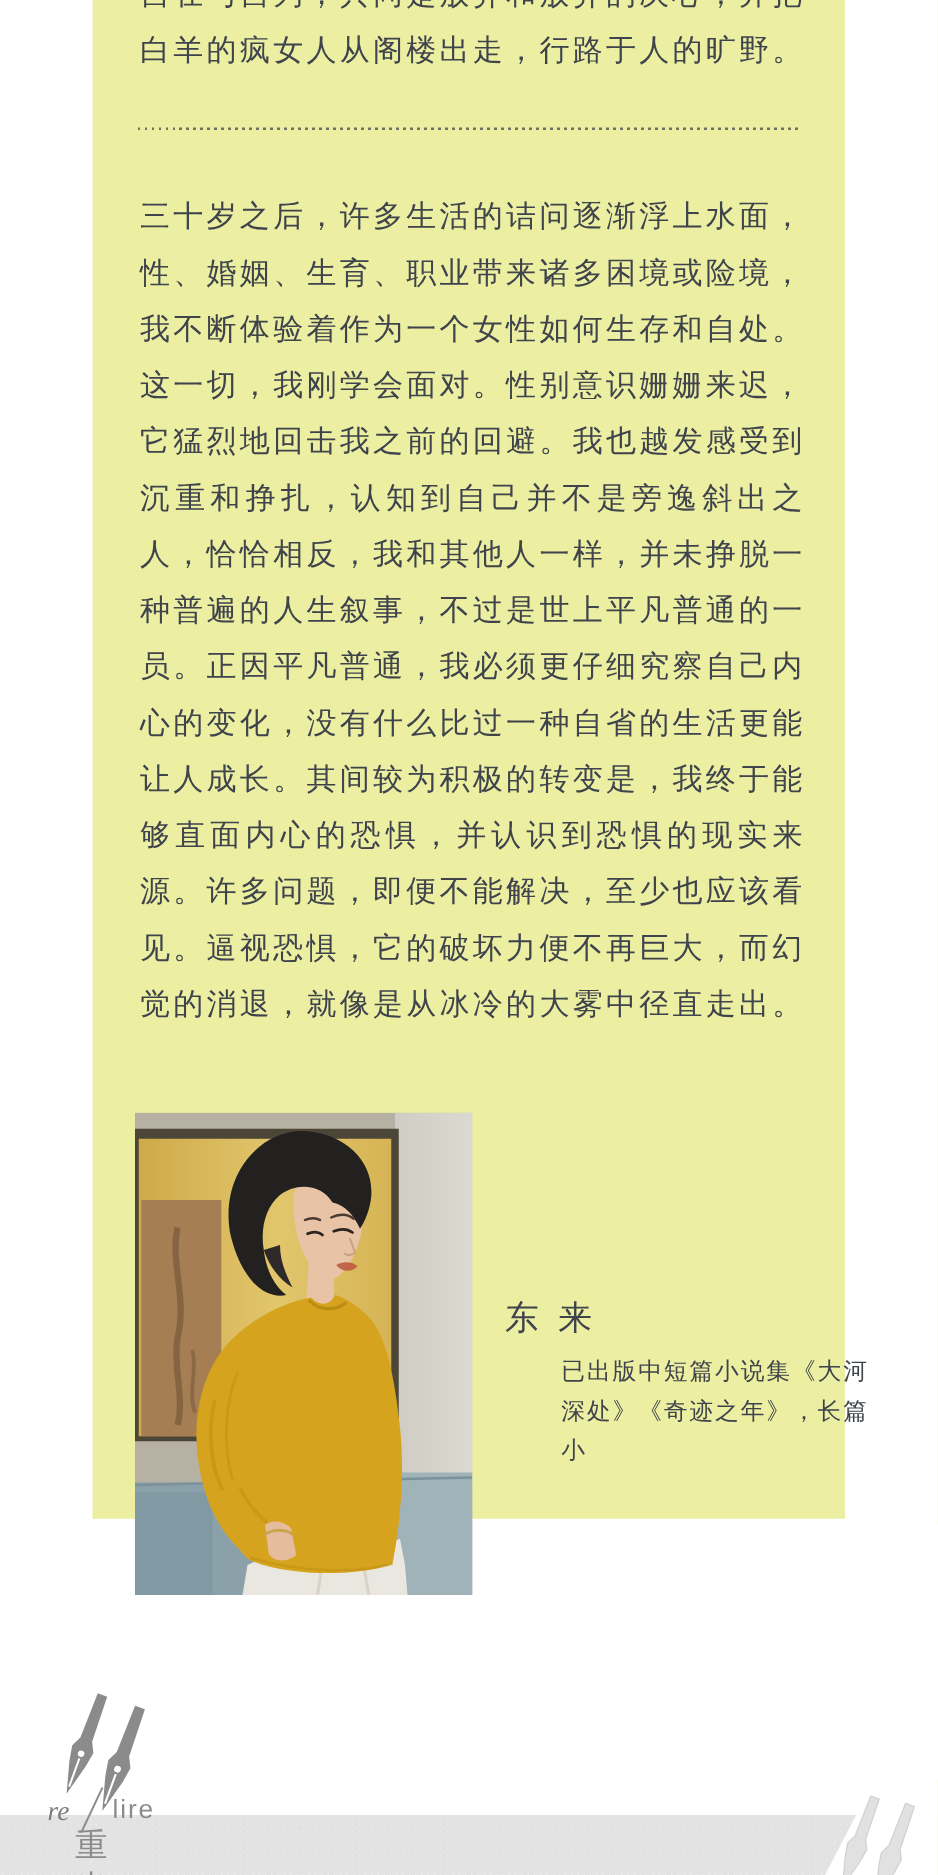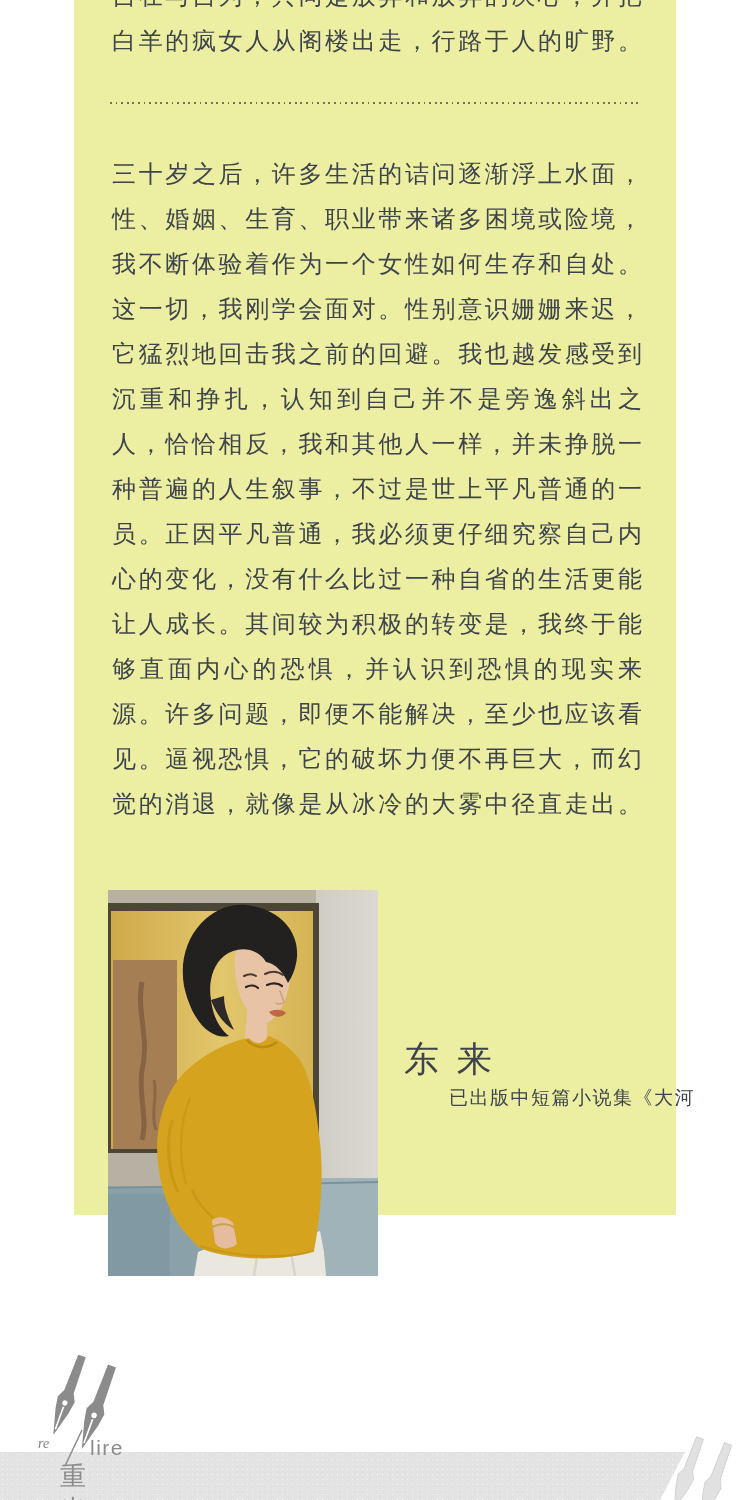--- a/index.html
+++ b/index.html
@@ -11,32 +11,32 @@
   .textcol{position:absolute;left:112px;width:531px;color:var(--text-dark);}
   .cn-line{font-size:24px;line-height:45px;letter-spacing:1px;
         text-align:justify;text-align-last:justify;white-space:nowrap;
         display:flex;justify-content:space-between;}
   .cn-line span{flex:0 0 auto;}
   .intro{top:-27px;}
   .mainpara{top:151px;}
   .divider{position:absolute;left:110px;top:102px;width:530px;height:2px;
         background-image:repeating-linear-gradient(to right,var(--divider-dot) 0 1.8px,transparent 1.8px 5.6px);}
   
-  .author-name{position:absolute;left:404px;top:1036px;font-size:35px;font-weight:500;
+  .author-name{position:absolute;left:404px;top:1036px;font-size:27px;font-weight:500;
         letter-spacing:4px;color:var(--text-dark);}
   .author-bio{position:absolute;left:404px;top:1082px;width:245px;font-size:19px;
         line-height:31.5px;letter-spacing:.5px;color:var(--text-dark);margin-left:45px;}
   .bio-line{text-align:justify;text-align-last:justify;}
   .bio-line.last{text-align-last:left;}
   
   .photo{position:absolute;left:108px;top:890px;width:270px;height:386px;overflow:hidden;}
   
   .logo-svg{position:absolute;left:48px;top:1352px;}
   .brand-re{position:absolute;left:38px;top:1436px;font-family:"Liberation Serif","DejaVu Serif",serif;
-        font-style:italic;font-size:14px;color:#7d7d7d;}
+        font-style:italic;font-size:22px;color:#7d7d7d;}
   .brand-lire{position:absolute;left:90px;top:1436px;font-size:21px;letter-spacing:1.5px;color:var(--logo-gray);}
   .brand-cn1{position:absolute;left:60px;top:1459px;font-size:26px;color:var(--logo-gray);}
   .brand-cn2{position:absolute;left:60px;top:1492px;font-size:26px;color:var(--logo-gray);}
   
   .band{position:absolute;left:0;top:1452px;width:750px;height:48px;background:var(--band-gray);
         background-image:radial-gradient(rgba(255,255,255,.55) 12%,transparent 13%),
                          radial-gradient(rgba(0,0,0,.035) 14%,transparent 15%);
         background-size:5px 5px,7px 7px;background-position:0 0,2px 3px;}
   .band-corner{position:absolute;left:600px;top:1436px;}
 </style>
@@ -480,20 +480,21 @@
       <path d="M92,356 C130,368 178,369 206,361" stroke="#bb8e10" stroke-width="2" fill="none" opacity="0.5"></path>
 
       <path d="M104,330 C110,325 120,327 125,333 L129,354 C122,360 111,360 107,353 Z" fill="#e5bc9d"></path>
       <path d="M103,338 C110,333 121,333 127,338" stroke="#caa34c" stroke-width="2.2" fill="none"></path>
     </svg>
   </div>
 
   <div class="author-name">东 来</div>
   <div class="author-bio">
     <div class="bio-line">已出版中短篇小说集《大河</div>
+    <div class="bio-line">深处》《奇迹之年》，长篇小</div>
   </div>
 
   <div class="band"></div>
 
   <svg class="logo-svg" width="104" height="116" viewBox="0 0 104 116">
     <defs>
       <path id="nibp" d="M-4,0 L4,0 L5,38 L9,46 L7,58 L0,84 L-7,58 L-9,46 L-5,38 Z"></path>
     </defs>
     <g transform="translate(34,4) rotate(20)">
       <use href="#nibp" fill="#8b8b8b"></use>

